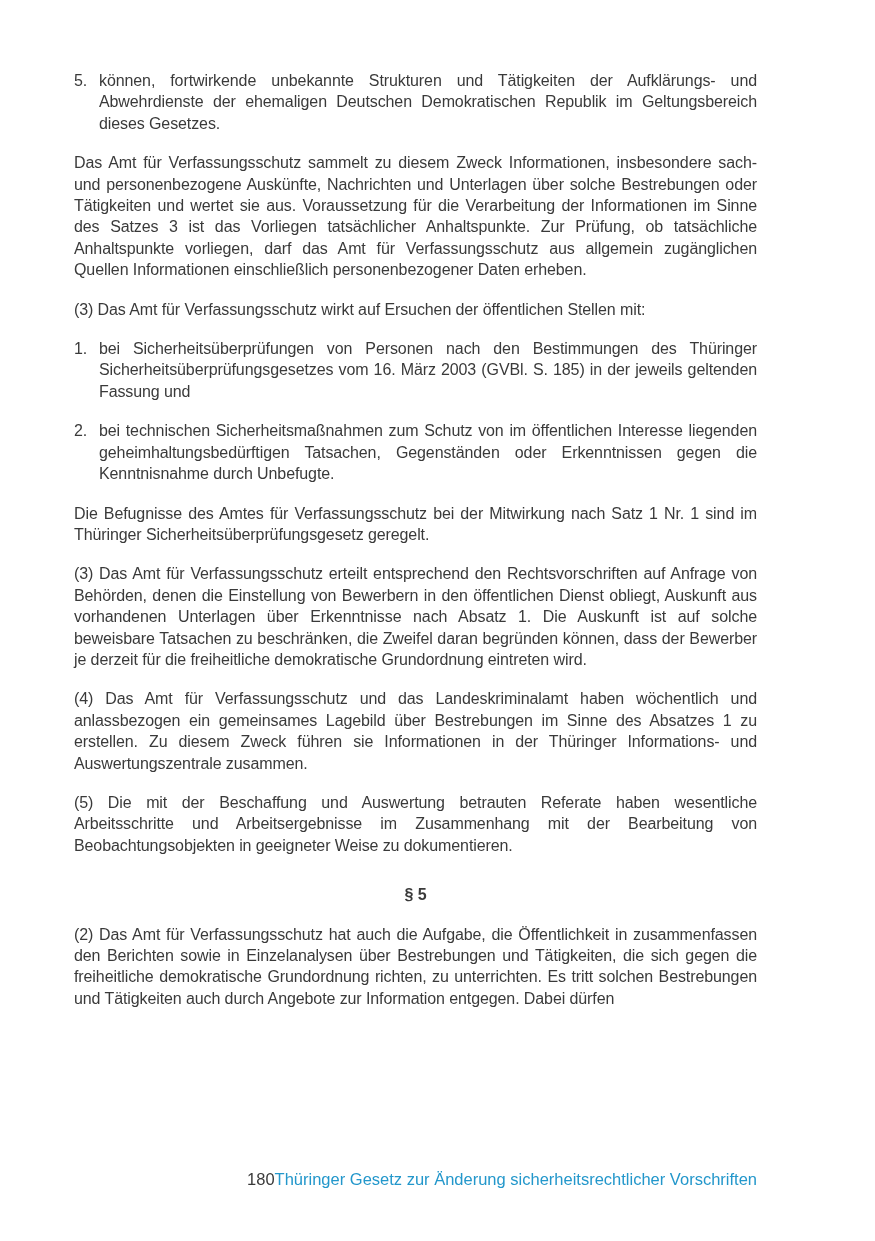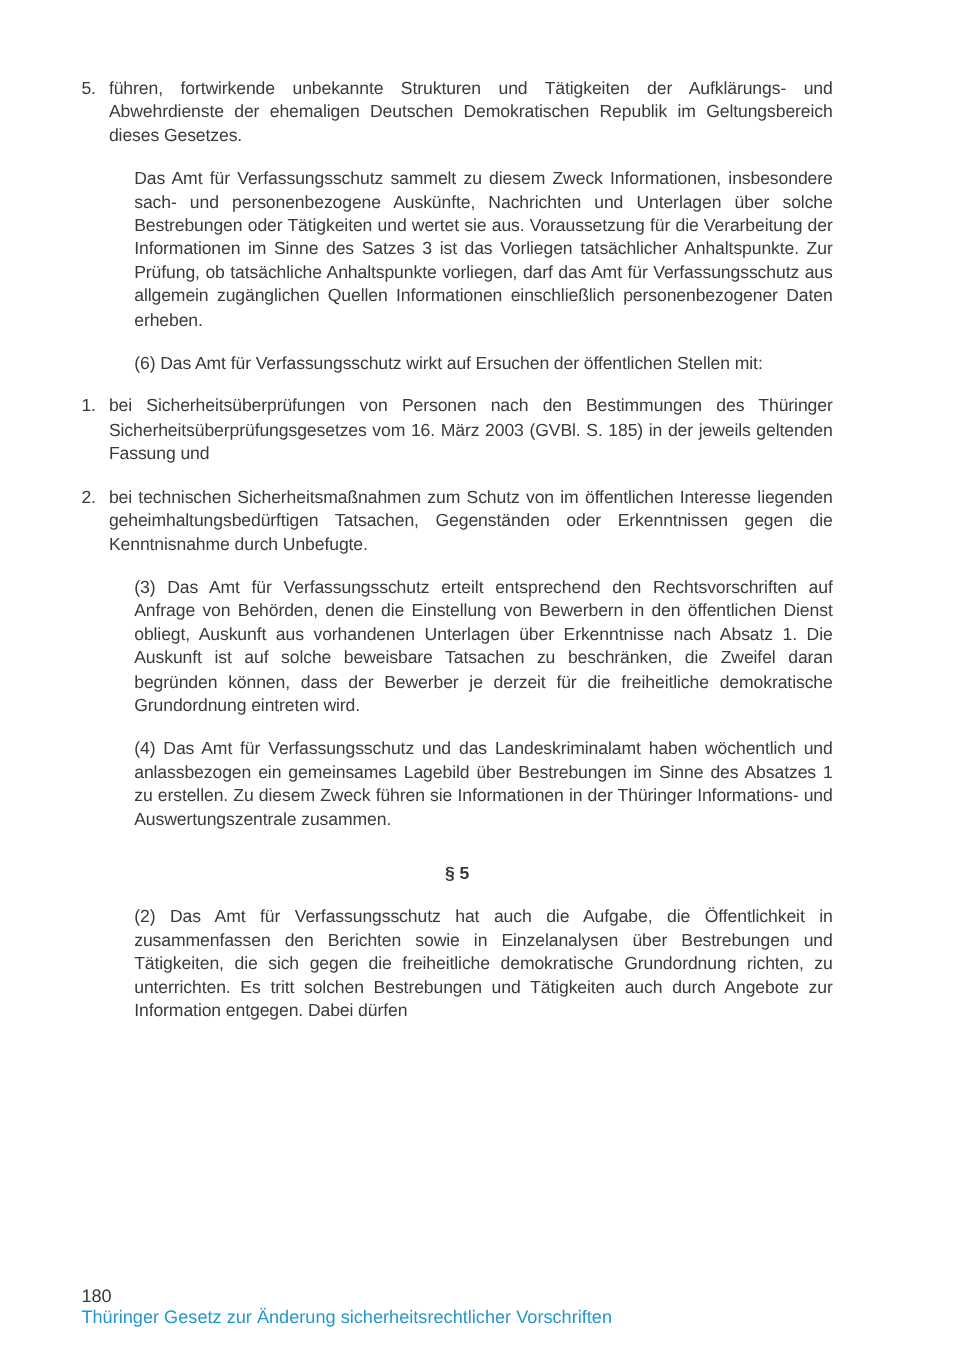--- a/index.html
+++ b/index.html
@@ -19,21 +19,20 @@
     left: 74px;
     top: 70px;
     width: 683px;
     font-size: 16px;
     line-height: 21.4px;
     letter-spacing: -0.1px;
   }
   .content p {
     text-align: justify;
     margin-bottom: 18px;
-    margin-left: 48px;
   }
   .list-item {
     display: flex;
     margin-bottom: 18px;
   }
   .list-item .num {
     width: 25px;
     flex-shrink: 0;
   }
   .list-item .txt {
@@ -48,59 +47,60 @@
   }
   .footer {
     position: absolute;
     left: 74px;
     top: 1170px;
     width: 683px;
     display: flex;
     justify-content: flex-end;
     align-items: baseline;
     font-size: 16.5px;
-    flex-direction: column;
   }
   .footer .page-number { color: #3a3a3a; }
   .footer .running-title {
     color: #2397cb;
     font-weight: normal;
   }
 </style>
 </head>
 <body>
 
 <div class="page">
 
   <main class="content">
 
     <div class="list-item">
       <span class="num">5.</span>
-      <div class="txt">führen, fortwirkende unbekannte Strukturen und Tätigkeiten der Aufklärungs- und Abwehrdienste der ehemaligen Deutschen Demokratischen Republik im Geltungsbereich dieses Gesetzes.</div>
+      <div class="txt">können, fortwirkende unbekannte Strukturen und Tätigkeiten der Aufklärungs- und Abwehrdienste der ehemaligen Deutschen Demokratischen Republik im Geltungsbereich dieses Gesetzes.</div>
     </div>
 
     <p>Das Amt für Verfassungsschutz sammelt zu diesem Zweck Informationen, insbesondere sach- und personenbezogene Auskünfte, Nachrichten und Unterlagen über solche Bestrebungen oder Tätigkeiten und wertet sie aus. Voraussetzung für die Verarbeitung der Informationen im Sinne des Satzes 3 ist das Vorliegen tatsächlicher Anhaltspunkte.  Zur Prüfung, ob tatsächliche Anhaltspunkte vorliegen, darf das Amt für Verfassungsschutz aus allgemein zugänglichen Quellen Informationen einschließlich personenbezogener Daten erheben.</p>
 
-    <p>(6) Das Amt für Verfassungsschutz wirkt auf Ersuchen der öffentlichen Stellen mit:</p>
+    <p>(3) Das Amt für Verfassungsschutz wirkt auf Ersuchen der öffentlichen Stellen mit:</p>
 
     <div class="list-item">
       <span class="num">1.</span>
       <div class="txt">bei Sicherheitsüberprüfungen von Personen nach den Bestimmungen des Thüringer Sicherheitsüberprüfungsgesetzes vom 16. März 2003 (GVBl. S. 185) in der jeweils geltenden Fassung und</div>
     </div>
 
     <div class="list-item">
       <span class="num">2.</span>
       <div class="txt">bei technischen Sicherheitsmaßnahmen zum Schutz von im öffentlichen Interesse liegenden geheimhaltungsbedürftigen Tatsachen, Gegenständen oder Erkenntnissen gegen die Kenntnisnahme durch Unbefugte.</div>
     </div>
 
+    <p>Die Befugnisse des Amtes für Verfassungsschutz bei der Mitwirkung nach Satz 1 Nr. 1 sind im Thüringer Sicherheitsüberprüfungsgesetz geregelt.</p>
 
     <p>(3) Das Amt für Verfassungsschutz erteilt entsprechend den Rechtsvorschriften auf Anfrage von Behörden, denen die Einstellung von Bewerbern in den öffentlichen Dienst obliegt, Auskunft aus vorhandenen Unterlagen über Erkenntnisse nach Absatz 1. Die Auskunft ist auf solche beweisbare Tatsachen zu beschränken, die Zweifel daran begründen können, dass der Bewerber je derzeit für die freiheitliche demokratische Grundordnung eintreten wird.</p>
 
     <p>(4) Das Amt für Verfassungsschutz und das Landeskriminalamt haben wöchentlich und anlassbezogen ein gemeinsames Lagebild über Bestrebungen im Sinne des Absatzes 1 zu erstellen. Zu diesem Zweck führen sie Informationen in der Thüringer Informations- und Auswertungszentrale zusammen.</p>
 
+    <p>(5) Die mit der Beschaffung und Auswertung betrauten Referate haben wesentliche Arbeitsschritte und Arbeitsergebnisse im Zusammenhang mit der Bearbeitung von Beobachtungsobjekten in geeigneter Weise zu dokumentieren.</p>
 
     <div class="section-heading">
       <div>§ 5</div>
     </div>
 
 
     <p>(2) Das Amt für Verfassungsschutz hat auch die Aufgabe, die Öffentlichkeit in zusammenfassen den Berichten sowie in Einzelanalysen über Bestrebungen und Tätigkeiten, die sich gegen die freiheitliche demokratische Grundordnung richten, zu unterrichten. Es tritt solchen Bestrebungen und Tätigkeiten auch durch Angebote zur Information entgegen. Dabei dürfen</p>
 
   </main>
 

